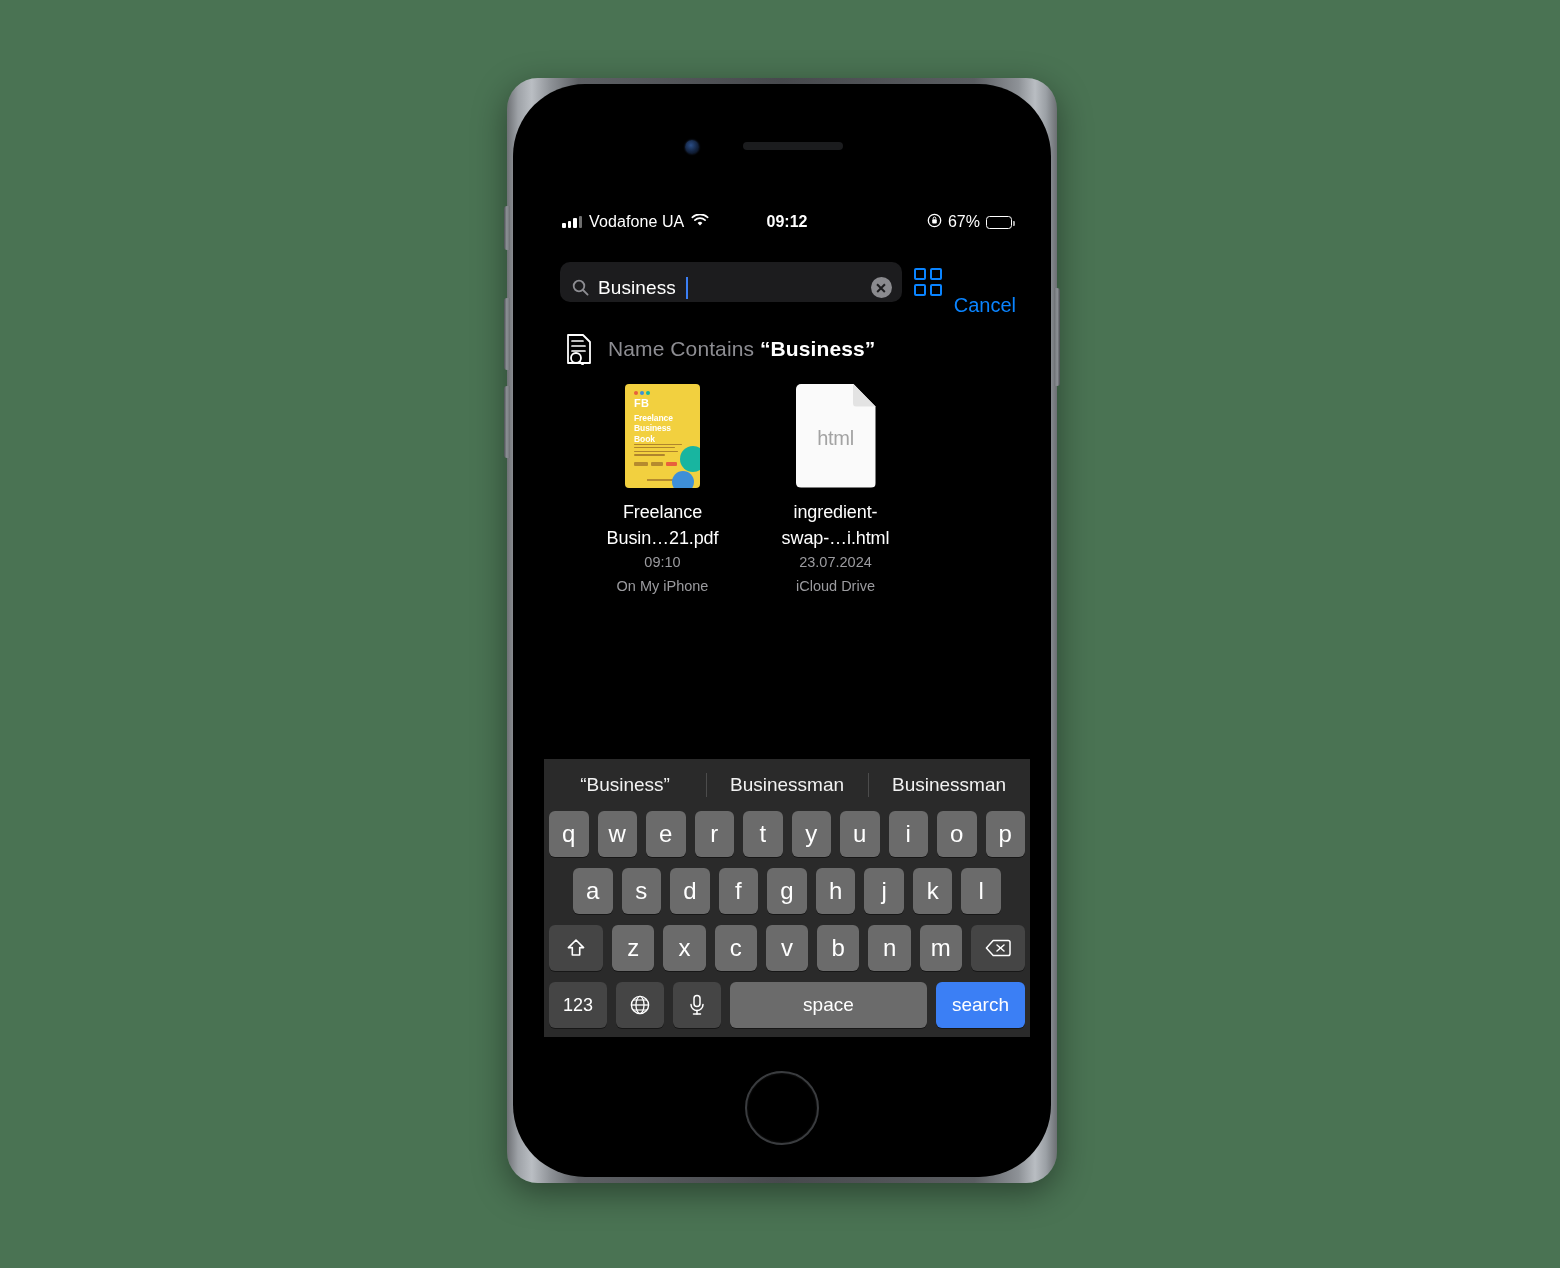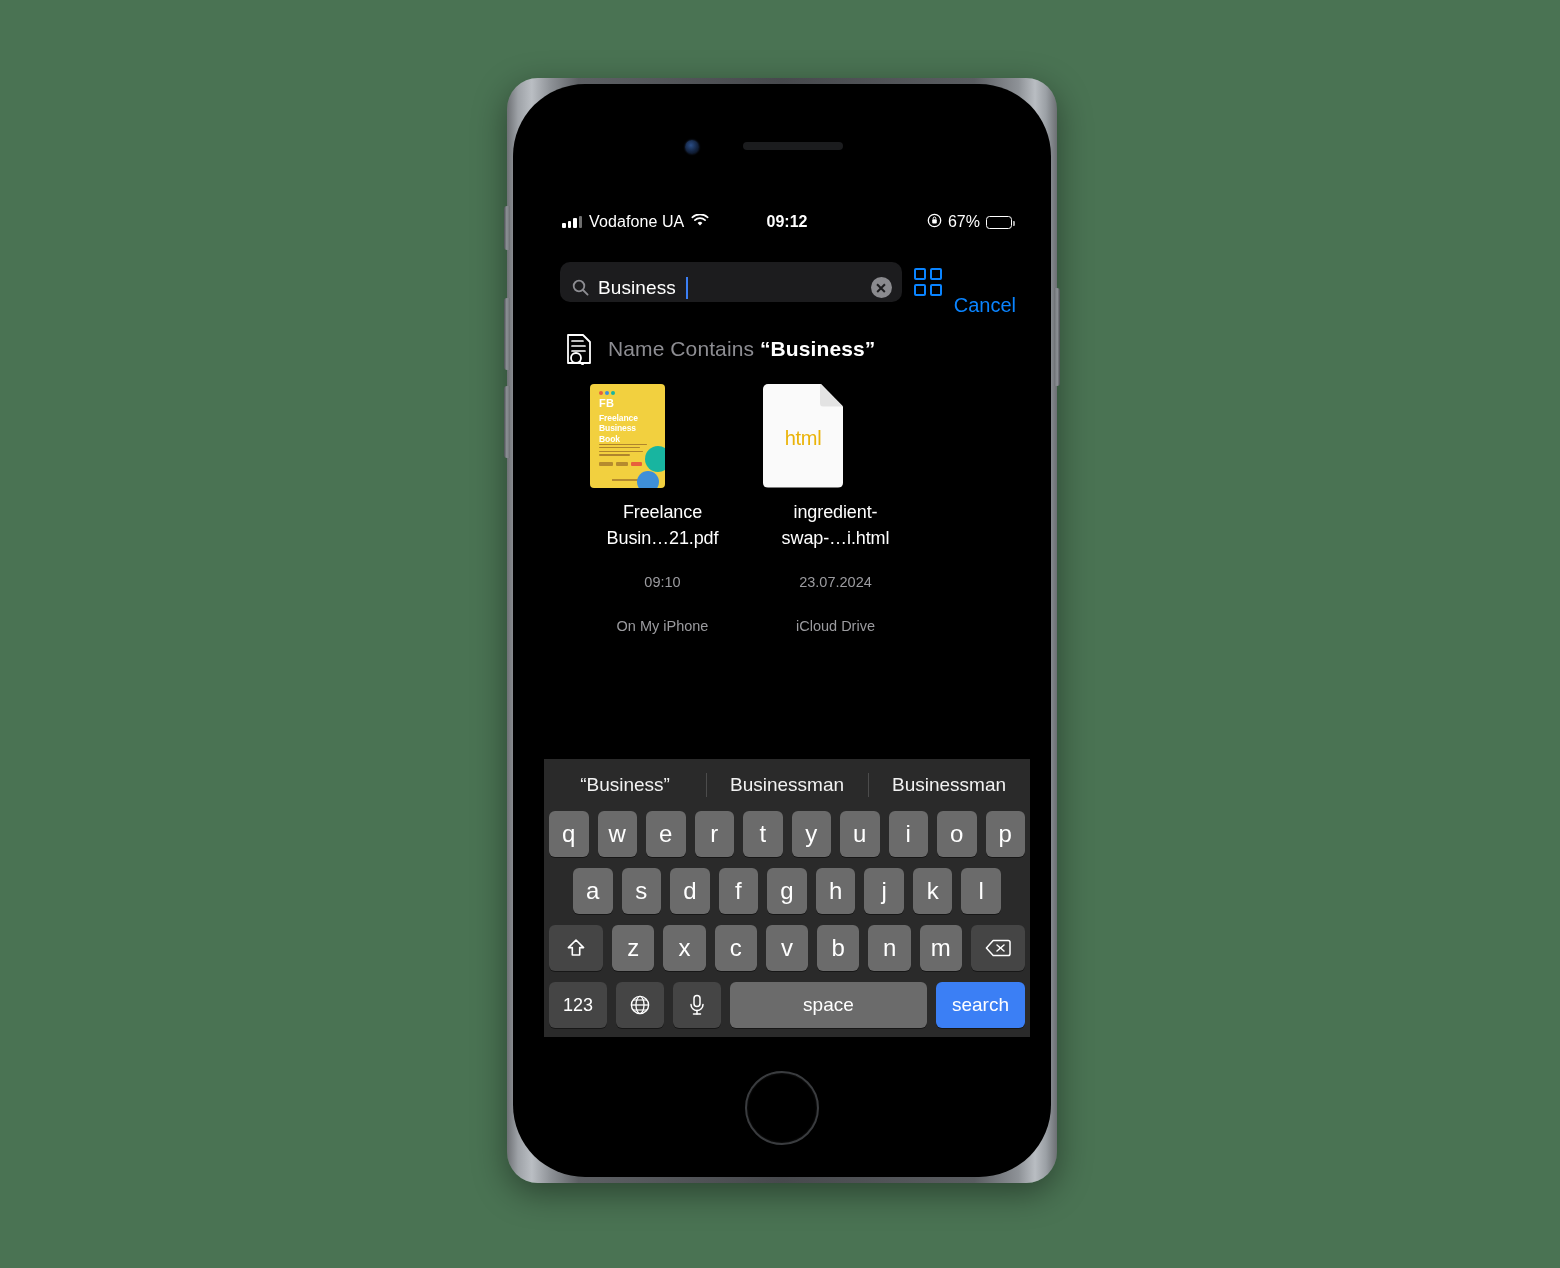--- a/index.html
+++ b/index.html
@@ -175,21 +175,21 @@
   #scope-label {
     font-size: 21px; color: #8d8d92; letter-spacing: .1px;
   }
   #scope-label b { color: #fff; font-weight: bold; }
 
   #file-grid {
     display: flex; padding-left: 46px; gap: 28px;
   }
   .file-item { width: 145px; text-align: center; }
   .file-thumb-wrap {
-    height: 113px; display: flex; align-items: center; justify-content: flex-start;
+    height: 113px; display: flex; align-items: center; justify-content: center;
   }
 
   
   #pdf-thumbnail {
     width: 75px; height: 104px;
     background: #f2d03f; border-radius: 4px;
     position: relative; overflow: hidden;
     text-align: left;
     box-shadow: 0 1px 3px rgba(0,0,0,.5);
   }
@@ -232,29 +232,29 @@
   }
   #html-fold {
     position: absolute; right: 0; top: 0;
     width: 23px; height: 23px;
     background: #e3e3e3;
     clip-path: polygon(0 0, 100% 100%, 0 100%);
     border-bottom-left-radius: 4px;
   }
   #html-ext-label {
     position: absolute; left: 0; right: 0; top: 43px;
-    text-align: center; color: #eab308;
+    text-align: center; color: #a3a3a3;
     font-size: 20px; letter-spacing: -.3px;
   }
 
   .file-name {
     color: #fff; font-size: 18px; line-height: 1.45;
     margin-top: 7px; letter-spacing: -.1px;
   }
-  .file-meta { color: #9b9b9f; font-size: 14.5px; line-height: 1.62; margin-top: 20px; }
+  .file-meta { color: #9b9b9f; font-size: 14.5px; line-height: 1.62; }
 
   
   #keyboard { background: #2a2a2a; padding-bottom: 5px; }
   #suggestion-bar {
     height: 52px; display: flex; align-items: center;
   }
   .suggestion {
     flex: 1; text-align: center; color: #f2f2f2;
     font-size: 19px; position: relative;
   }

